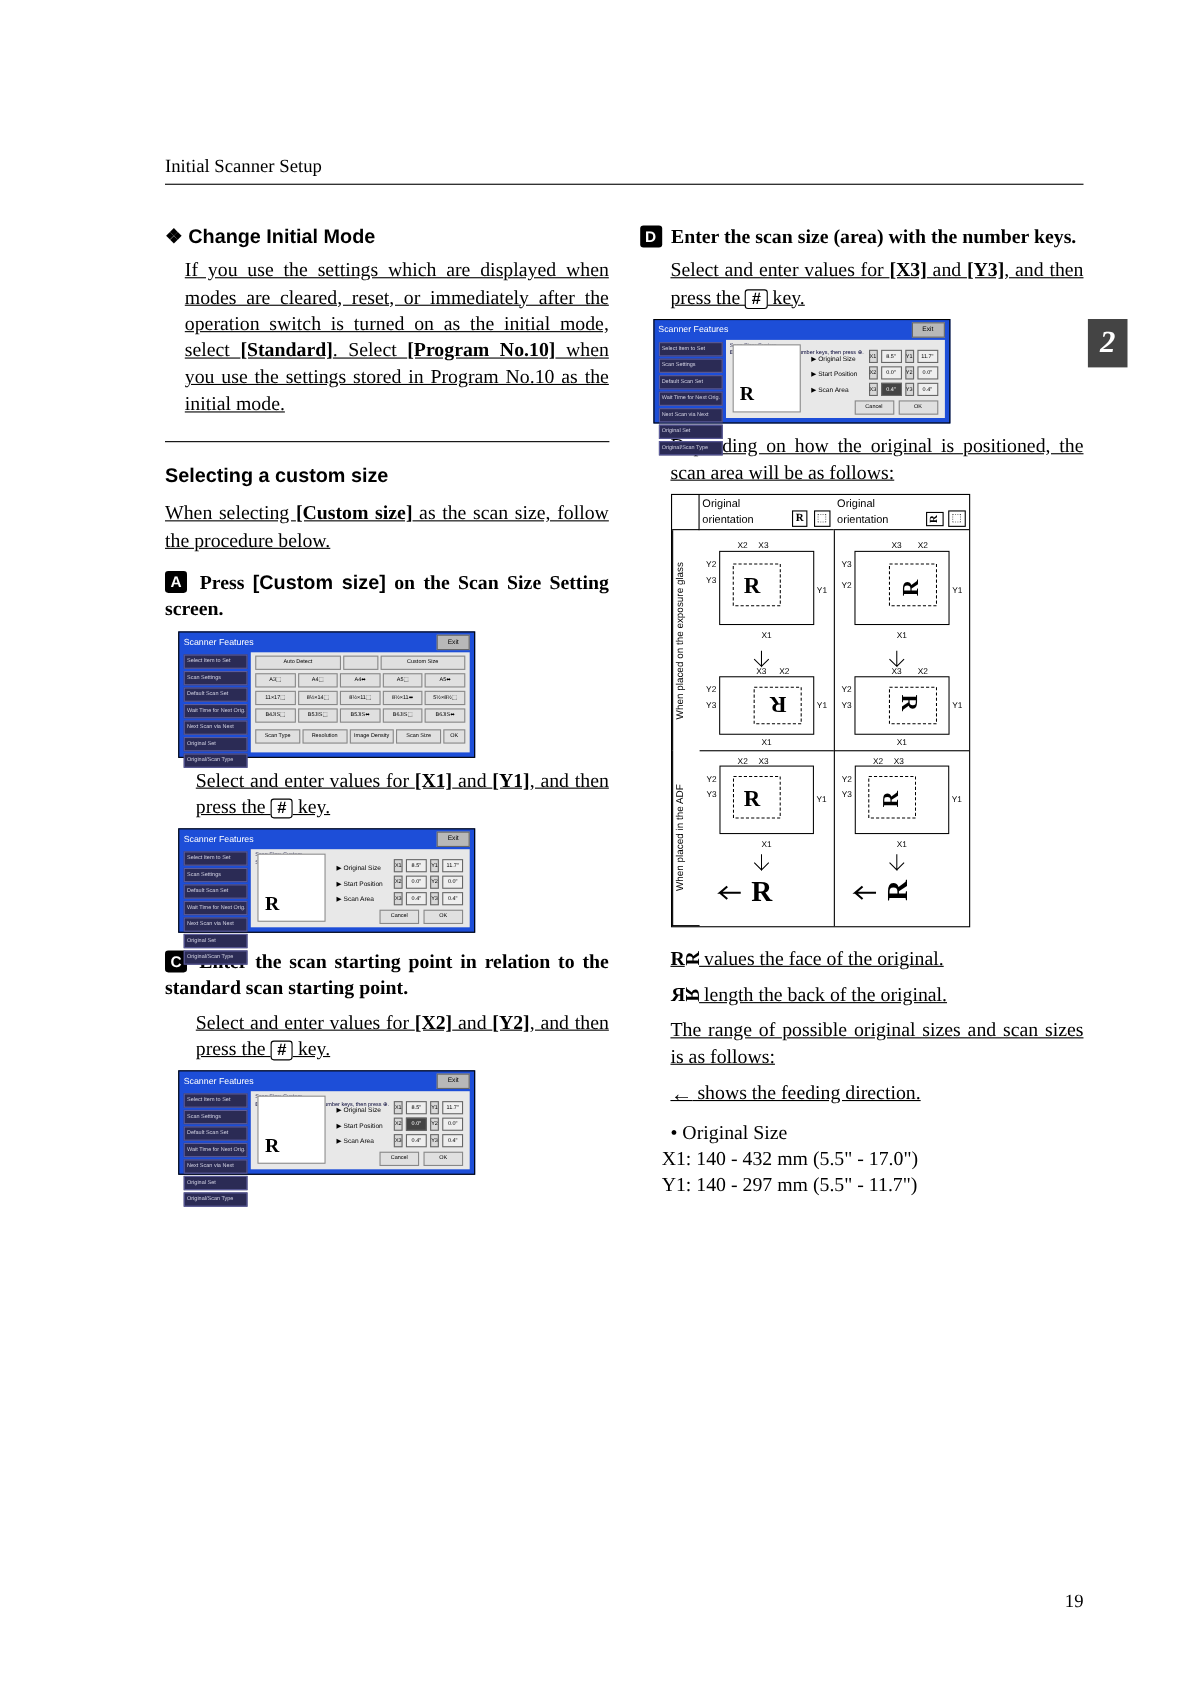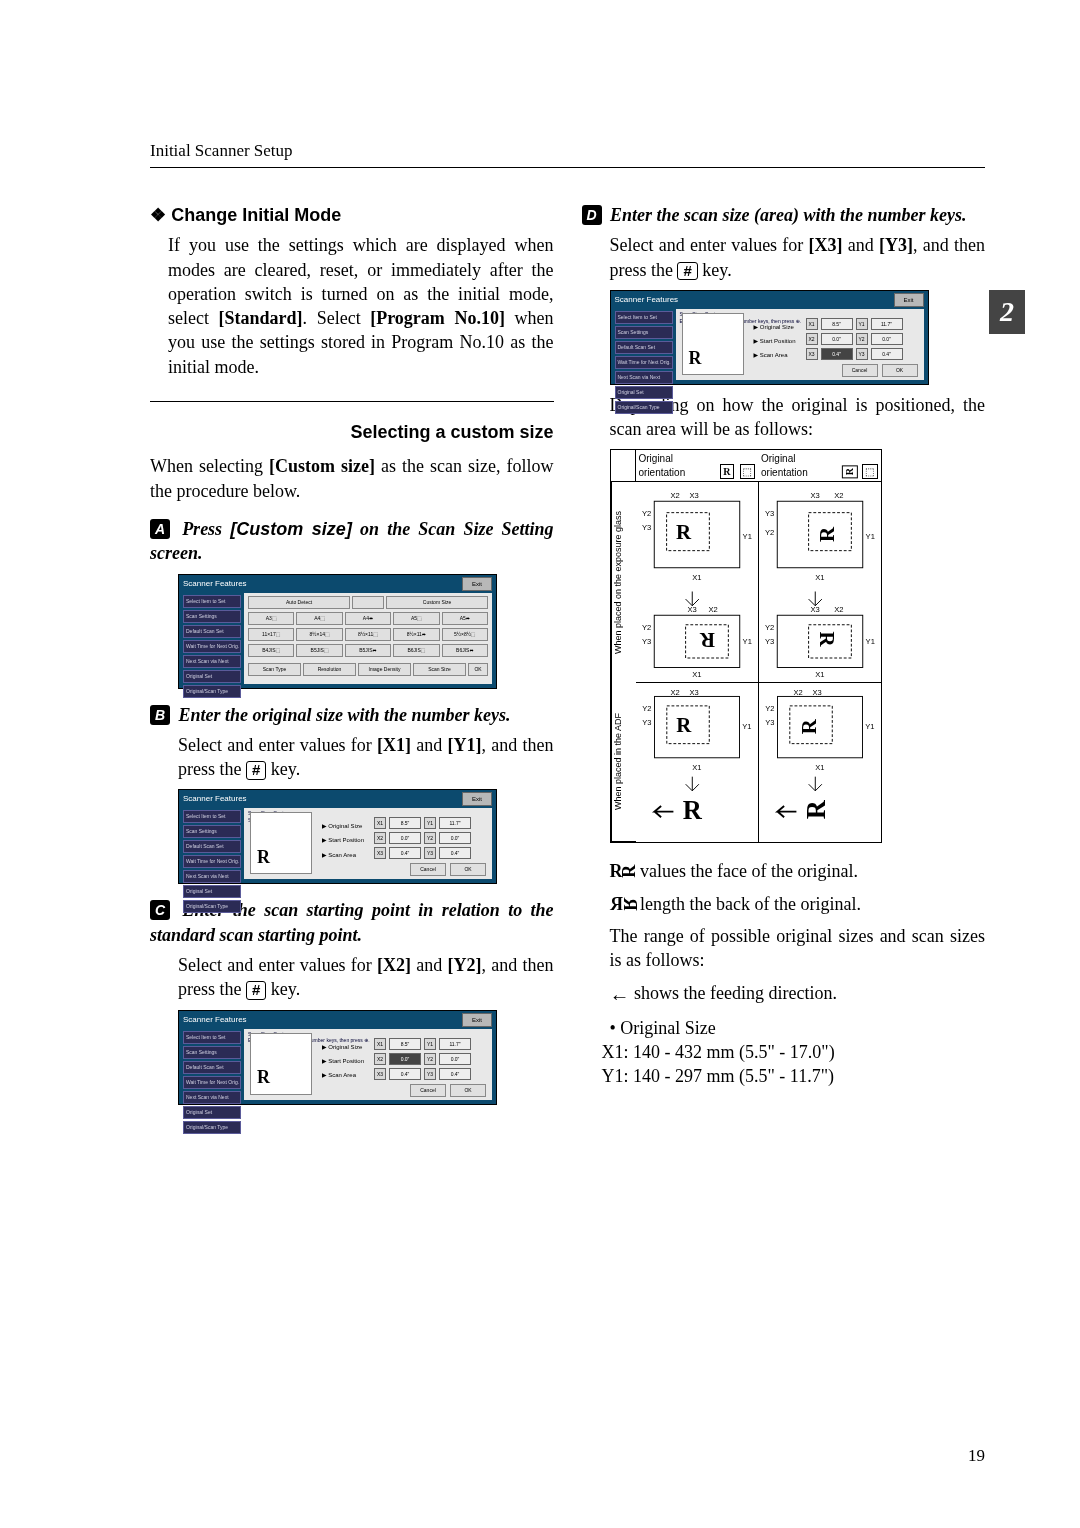--- a/index.html
+++ b/index.html
@@ -33,38 +33,36 @@
   }
   .sub-head {
     font-family: Arial, sans-serif;
     font-weight: bold;
     font-size: 18px;
     margin: 0 0 6px 0;
   }
   .diamond::before {
     content: "❖ ";
   }
-  p { margin: 0 0 8px 0; }
+  p { margin: 0 0 8px 0; text-decoration: underline; }
   .justify { text-align: justify; }
   .rule {
     border-top: 1px solid #000;
     margin: 22px 0 18px 0;
   }
   .section-head {
     font-family: Arial, sans-serif;
     font-weight: bold;
     font-size: 18px;
     margin: 0 0 10px 0;
-    text-align: right;
   }
   .step {
     margin: 14px 0 6px 0;
     font-weight: bold;
     text-align: justify;
-    font-style: italic;
   }
   .step-num {
     display: inline-block;
     width: 20px;
     height: 20px;
     background: #000;
     color: #fff;
     font-family: Arial, sans-serif;
     font-weight: bold;
     font-size: 14px;
@@ -82,24 +80,24 @@
     border: 1.5px solid #000;
     border-radius: 3px;
     padding: 0 5px;
     font-weight: bold;
     font-family: Arial, sans-serif;
     font-size: 15px;
     line-height: 1.1;
   }
   
   .shot {
-    width: 319px;
+    width: 270px;
     height: 95px;
-    margin: 8px 0 8px 28px;
-    background: #0c4a6e;
+    margin: 8px 0 8px 12px;
+    background: #1d4ed8;
     border: 1px solid #000;
     position: relative;
     box-sizing: border-box;
     font-family: Arial, sans-serif;
   }
   .shot .titlebar {
     position: absolute; left:4px; top:4px;
     color:#fff; font-size:8px;
   }
   .shot .pane {
@@ -267,24 +265,20 @@
           <div class="btnrow" style="margin-top:6px">
             <span>Scan Type</span>
               <span>Resolution</span>
               <span>Image Density</span>
               <span>Scan Size</span>
               <span style="flex:0 0 18px">OK</span>
           </div>
         </div>
       </div>
 
-      <div class="step">
-        <span class="step-num">B</span>
-        <span>Enter the original size with the number keys.</span>
-      </div>
       <p class="step-body">
         <span>Select and enter values for </span><span class="bold">[X1]</span><span> and </span><span class="bold">[Y1]</span><span>, and then press the </span><span class="key">#</span><span> key.</span>
       </p>
 
       <div class="shot">
         <div class="titlebar">Scanner Features</div>
         <div class="exit">Exit</div>
         <div class="side">
           <div>Select Item to Set</div>
           <div>Scan Settings</div>

